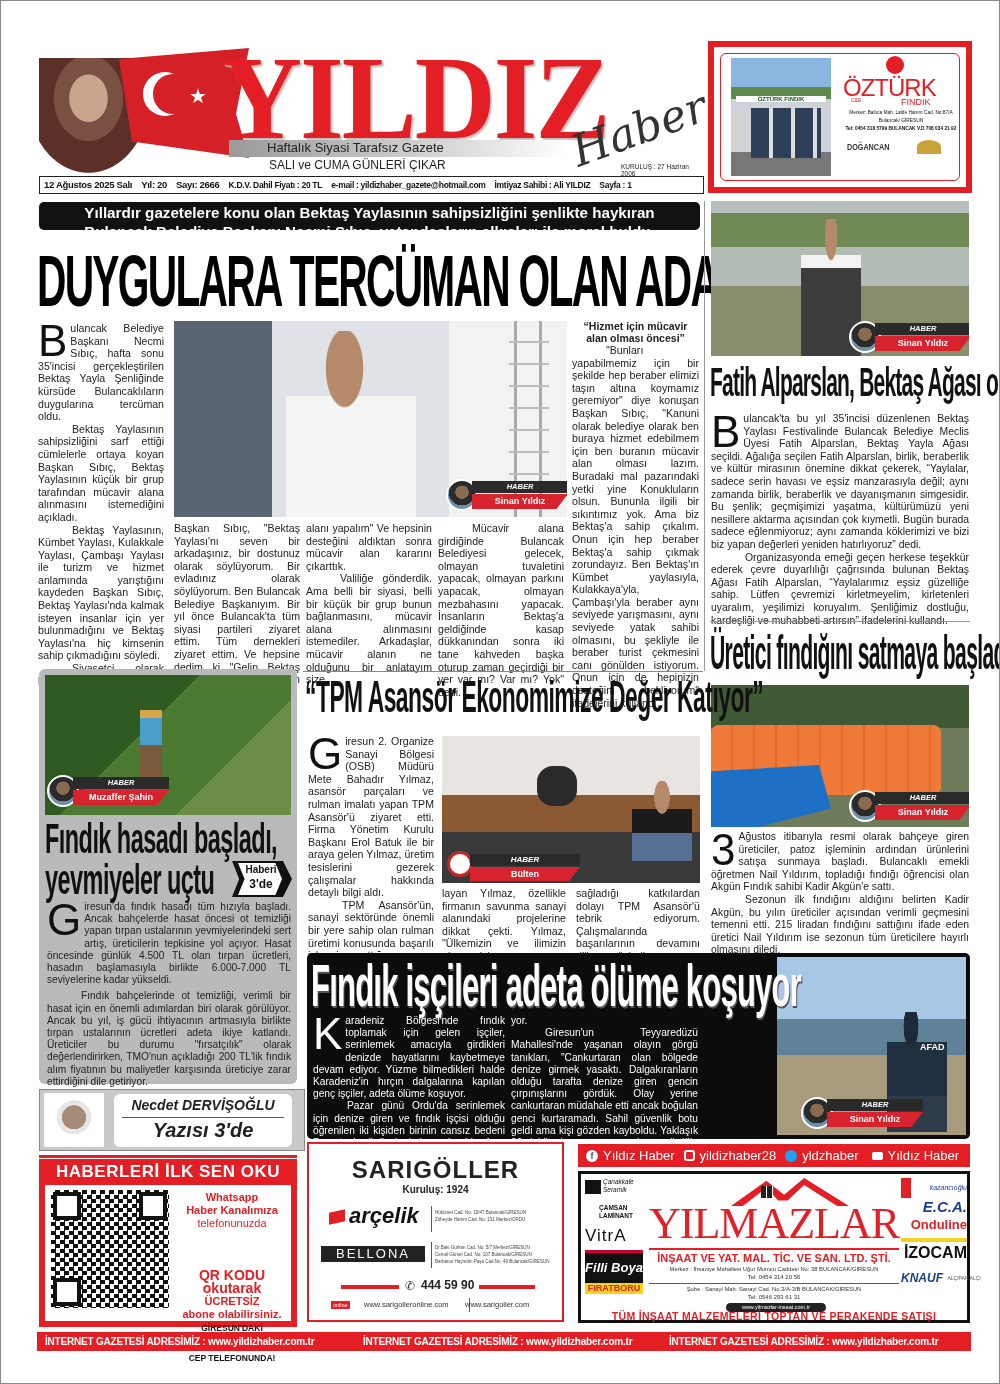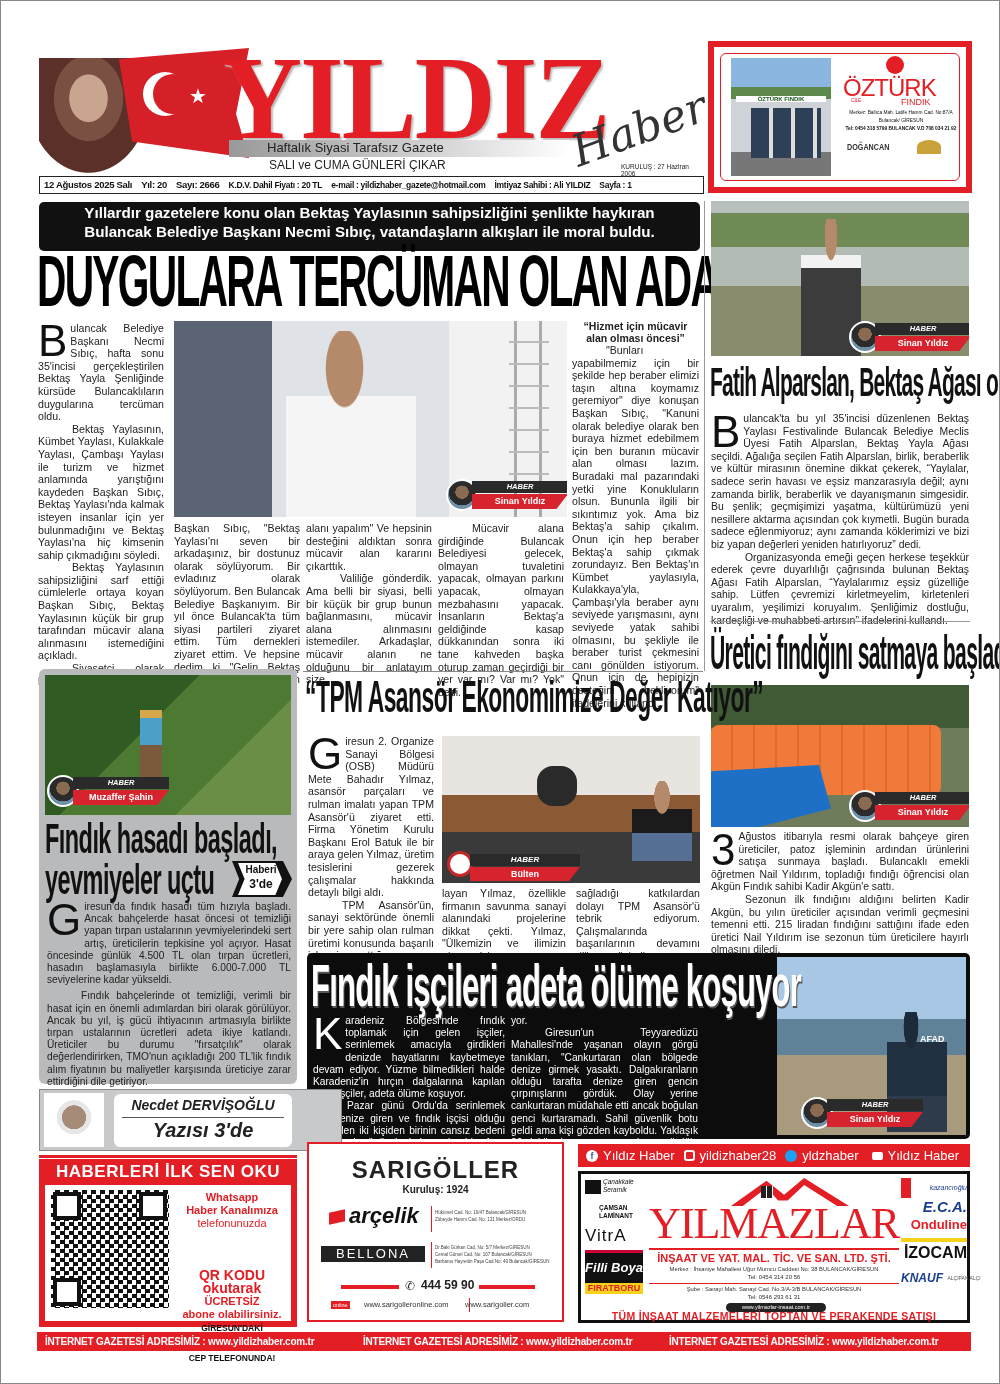--- a/index.html
+++ b/index.html
@@ -57,31 +57,31 @@
     <div style="position:absolute;left:130px;top:43px;font-size:5px;color:#e31e24;">C&amp;E</div>
     <div style="position:absolute;left:180px;top:43px;font-size:9px;color:#e31e24;">FINDIK</div>
     <div style="position:absolute;left:114px;top:56px;width:132px;font-size:4.8px;text-align:center;">Merkez: Ballıca Mah. Latife Hanım Cad. No:87/A</div>
     <div style="position:absolute;left:114px;top:64px;width:132px;font-size:4.8px;text-align:center;">Bulancak/ GİRESUN</div>
     <div style="position:absolute;left:114px;top:72px;width:132px;font-size:4.8px;text-align:center;font-weight:bold;">Tel: 0454 318 5799 BULANCAK V.D 708 034 21 92</div>
     <div style="position:absolute;left:126px;top:88px;font-size:9px;font-weight:bold;color:#333;transform:scaleX(0.8);transform-origin:left;">DOĞANCAN</div>
     <div style="position:absolute;left:196px;top:86px;width:24px;height:14px;border-radius:50% 50% 0 0;background:#c9a23a;"></div>
   </div>
 </div>
 
-<div class="abs" style="left:38px;top:201px;width:661px;height:49px;background:#111;border-radius:5px;color:#fff;font-weight:bold;font-size:15.2px;line-height:19px;text-align:center;padding-top:1px;">
+<div class="abs" style="left:38px;top:201px;width:661px;height:28px;background:#111;border-radius:5px;color:#fff;font-weight:bold;font-size:15.2px;line-height:19px;text-align:center;padding-top:1px;">
   <div>Yıllardır gazetelere konu olan Bektaş Yaylasının sahipsizliğini şenlikte haykıran</div>
   <div>Bulancak Belediye Başkanı Necmi Sıbıç, vatandaşların alkışları ile moral buldu.</div>
 </div>
 
 <div class="abs cond" style="left:36px;top:242px;font-size:72px;line-height:76px;transform:scaleX(0.565);color:#000;letter-spacing:-3px;">DUYGULARA TERCÜMAN OLAN ADAM!</div>
 
 <div class="abs txt" style="left:37px;top:321px;width:126px;">
   <p class="first"><span class="drop">B</span><span>ulancak Belediye Başkanı Necmi Sıbıç, hafta sonu 35'incisi gerçekleştirilen Bektaş Yayla Şenliğinde kürsüde Bulancaklıların duygularına tercüman oldu.</span></p>
+  <p>Bektaş Yaylasının sahipsizliğini sarf ettiği cümlelerle ortaya koyan Başkan Sıbıç, Bektaş Yaylasının küçük bir grup tarafından mücavir alana alınmasını istemediğini açıkladı.</p>
   <p>Bektaş Yaylasının, Kümbet Yaylası, Kulakkale Yaylası, Çambaşı Yaylası ile turizm ve hizmet anlamında yarıştığını kaydeden Başkan Sıbıç, Bektaş Yaylası'nda kalmak isteyen insanlar için yer bulunmadığını ve Bektaş Yaylası'na hiç kimsenin sahip çıkmadığını söyledi.</p>
-  <p>Bektaş Yaylasının sahipsizliğini sarf ettiği cümlelerle ortaya koyan Başkan Sıbıç, Bektaş Yaylasının küçük bir grup tarafından mücavir alana alınmasını istemediğini açıkladı.</p>
   <p>Siyasetçi olarak konuşmadığını aktaran</p>
 </div>
 
 <div class="photo" style="left:173px;top:320px;width:393px;height:196px;background:linear-gradient(90deg,#5a6472 0 25%,#dfe2e6 25% 70%,#f2f2f2 70%);">
   <div style="position:absolute;left:112px;top:10px;width:130px;height:186px;background:radial-gradient(ellipse at 45% 20%,#b58a6a 0 18%,transparent 19%),linear-gradient(180deg,transparent 0 35%,#f5f5f5 35%);"></div>
   <div style="position:absolute;left:335px;top:0;width:40px;height:196px;background:repeating-linear-gradient(0deg,transparent 0 20px,#bbb 20px 22px),linear-gradient(90deg,transparent 0 5px,#aaa 5px 8px,transparent 8px 30px,#aaa 30px 33px,transparent 33px);"></div>
   <div class="byline" style="left:272px;top:158px;">
     <div class="av"></div>
     <div class="hb">HABER</div>
     <div class="nm">Sinan Yıldız</div>
@@ -174,39 +174,39 @@
 <div class="abs txt" style="left:441px;top:886px;width:124px;">
   <p class="first">layan Yılmaz, özellikle firmanın savunma sanayi alanındaki projelerine dikkat çekti. Yılmaz, "Ülkemizin ve ilimizin ekonomisine</p>
 </div>
 <div class="abs txt" style="left:575px;top:886px;width:124px;">
   <p class="first">sağladığı katkılardan dolayı TPM Asansör'ü tebrik ediyorum. Çalışmalarında başarılarının devamını diliyorum" dedi.</p>
 </div>
 
 <div class="abs" style="left:306px;top:952px;width:663px;height:186px;background:#0c0c0c;border-radius:5px;overflow:hidden;">
   <div class="photo" style="left:470px;top:4px;width:189px;height:178px;background:linear-gradient(180deg,#a8c7e4 0 35%,#5f8298 35% 55%,#a89a7c 55%);">
     <div style="position:absolute;left:110px;top:55px;width:60px;height:120px;background:radial-gradient(ellipse at 40% 12%,#1d2a3a 0 14%,transparent 15%),linear-gradient(180deg,transparent 0 25%,#213040 25% 70%,#2d3b4a 70%);"></div>
-    <div style="position:absolute;left:143px;top:77px;color:#fff;font-size:9px;font-weight:bold;">AFAD</div>
+    <div style="position:absolute;left:143px;top:85px;color:#fff;font-size:9px;font-weight:bold;">AFAD</div>
     <div class="byline" style="left:24px;top:140px;">
       <div class="av"></div>
       <div class="hb">HABER</div>
       <div class="nm">Sinan Yıldız</div>
     </div>
   </div>
   <div class="cond" style="position:absolute;left:4px;top:2px;font-size:60px;line-height:62px;transform:scaleX(0.517);color:#fff;text-shadow:2px 2px 0 #555;letter-spacing:-1.5px;">Fındık işçileri adeta ölüme koşuyor</div>
   <div class="txt" style="position:absolute;left:6px;top:62px;width:192px;color:#fff;font-size:10.2px;line-height:12.2px;">
     <p class="first"><span class="drop" style="color:#fff;">K</span><span>aradeniz Bölgesi'nde fındık toplamak için gelen işçiler, serinlemek amacıyla girdikleri denizde hayatlarını kaybetmeye devam ediyor. Yüzme bilmedikleri halde Karadeniz'in hırçın dalgalarına kapılan genç işçiler, adeta ölüme koşuyor.</span></p>
     <p>Pazar günü Ordu'da serinlemek için denize giren ve fındık işçisi olduğu öğrenilen iki kişiden birinin cansız bedeni Pazartesi günü denizden çıkarıldı. Aynı gün Giresun'da da serinlemek için denize giren bir genç fındık işçisinin ise arama çalışmaları sürü-</p>
   </div>
   <div class="txt" style="position:absolute;left:204px;top:62px;width:187px;color:#fff;font-size:10.2px;line-height:12.2px;">
     <p class="first">yor.</p>
     <p>Giresun'un Teyyaredüzü Mahallesi'nde yaşanan olayın görgü tanıkları, "Cankurtaran olan bölgede denize girmek yasaktı. Dalgakıranların olduğu tarafta denize giren gencin çırpınışlarını gördük. Olay yerine cankurtaran müdahale etti ancak boğulan genci kurtaramadı. Sahil güvenlik botu geldi ama kişi gözden kayboldu. Yaklaşık 20 dakika boyunca çırpınışlarını gördük. Bu tür olaylara artık birileri el atmalı. İçimiz yanıyor" ifadelerini kullandı.</p>
   </div>
 </div>
 
-<div class="abs" style="left:38px;top:1088px;width:303px;height:62px;background:#c8c9cb;border:1px solid #888;">
+<div class="abs" style="left:38px;top:1088px;width:266px;height:62px;background:#c8c9cb;border:1px solid #888;">
   <div style="position:absolute;left:4px;top:3px;width:60px;height:54px;background:radial-gradient(ellipse at 50% 45%,#a58b78 0 28%,#e6e6e6 29% 40%,#fff 41%),#fff;"></div>
   <div style="position:absolute;left:74px;top:4px;width:178px;height:53px;background:#fff;border-radius:6px;">
     <div style="position:absolute;left:0;top:3px;width:178px;text-align:center;font-style:italic;font-weight:bold;font-size:14px;color:#222;">Necdet DERVİŞOĞLU</div>
     <div style="position:absolute;left:8px;top:23px;width:162px;height:1px;background:#555;"></div>
     <div style="position:absolute;left:0;top:25px;width:178px;text-align:center;font-style:italic;font-weight:bold;font-size:20px;color:#222;">Yazısı 3'de</div>
   </div>
 </div>
 <div class="abs" style="left:38px;top:1154px;width:258px;height:3px;background:#e31e24;"></div>
 
 <div class="abs" style="left:38px;top:1158px;width:258px;height:168px;background:#e31e24;">

